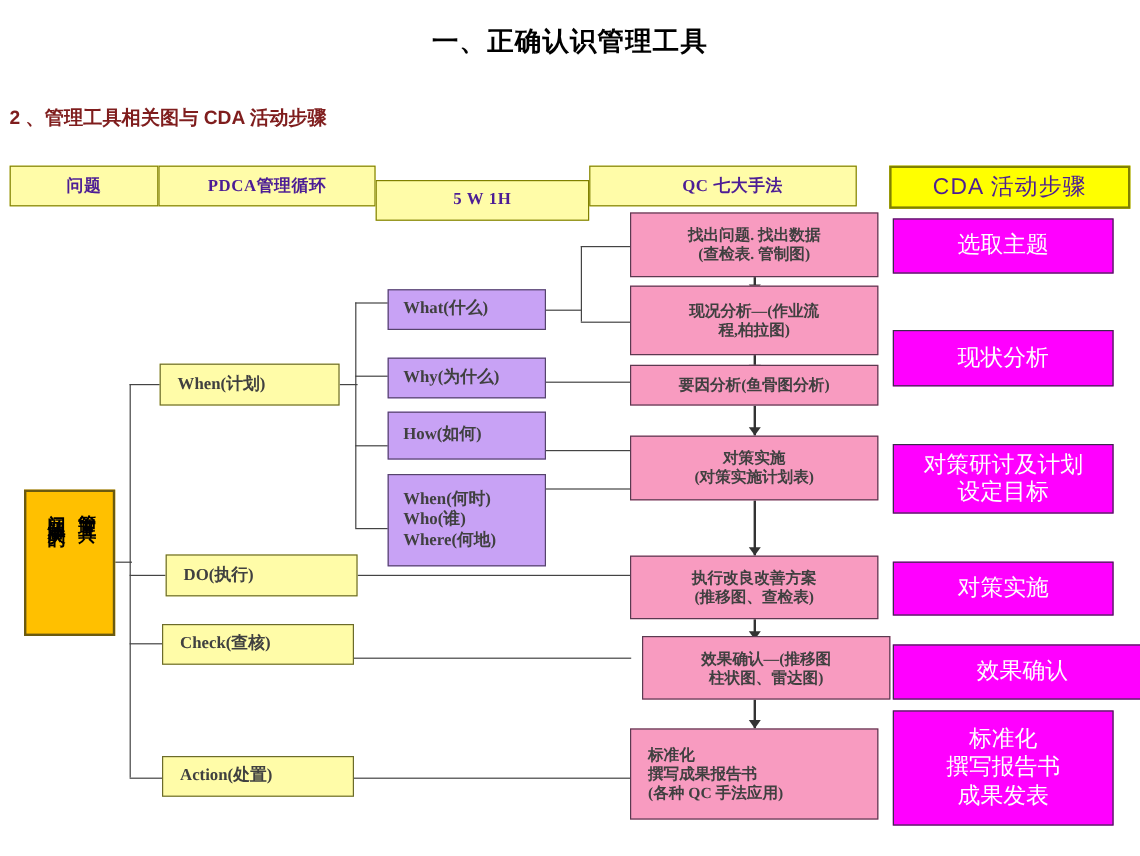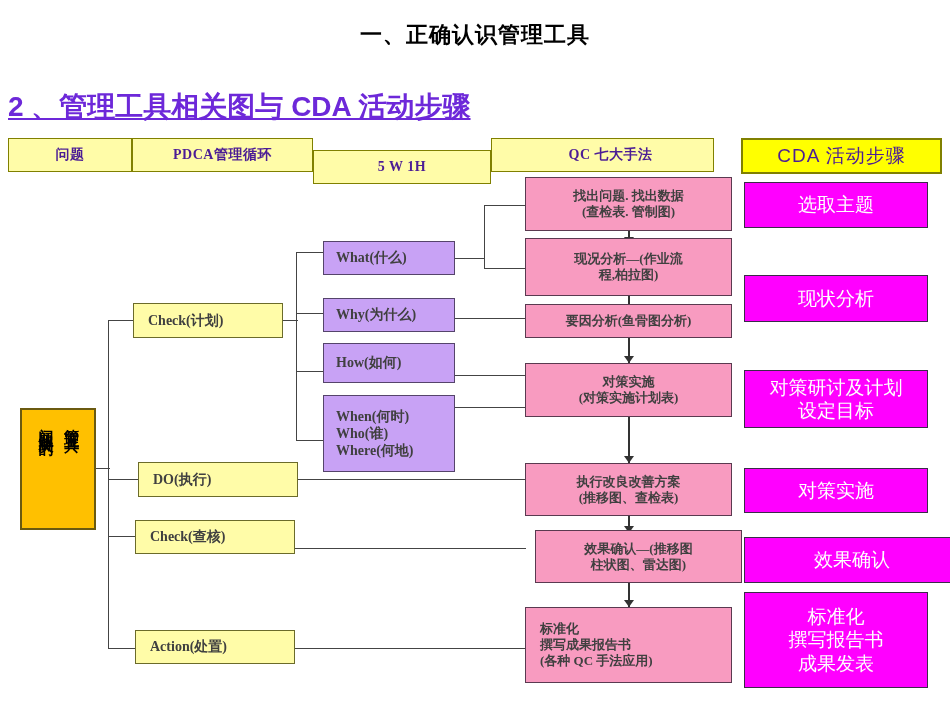--- a/index.html
+++ b/index.html
@@ -18,25 +18,24 @@
     text-align: center;
     font-size: 22px;
     font-weight: bold;
     color: #000;
     letter-spacing: 1px;
     font-family: "Liberation Sans", "DejaVu Sans", sans-serif;
   }
   .sub-title {
     position: absolute;
     left: 8px; top: 88px;
-    font-size: 28px;
-    font-weight: bold;
-    color: #6d28d9;
-    font-family: "Liberation Sans", "DejaVu Sans", sans-serif;
-    text-decoration: underline;
+    font-size: 16px;
+    font-weight: bold;
+    color: #7f1d1d;
+    font-family: "Liberation Sans", "DejaVu Sans", sans-serif;
   }
 
   
   .hdr {
     position: absolute;
     background: #FFFCA8;
     border: 1.5px solid #808000;
     display: flex;
     align-items: center;
     justify-content: center;
@@ -215,21 +214,21 @@
     <div class="shaft" style="height:24px;"></div>
     <div class="head" style="top:17px;"></div>
   </div>
 
   <div class="root-box" style="left:20px; top:408px; width:76px; height:122px;">
     <span class="vcol">管理工具。</span>
     <span class="vcol">问题解决的</span>
   </div>
 
   <div class="node pdca" style="left:133px; top:303px; width:150px; height:35px;">
-    <span class="ln">Check(计划)</span>
+    <span class="ln">When(计划)</span>
   </div>
   <div class="node pdca" style="left:138px; top:462px; width:160px; height:35px;">
     <span class="ln">DO(执行)</span>
   </div>
   <div class="node pdca" style="left:135px; top:520px; width:160px; height:34px;">
     <span class="ln">Check(查核)</span>
   </div>
   <div class="node pdca" style="left:135px; top:630px; width:160px; height:34px;">
     <span class="ln">Action(处置)</span>
   </div>

